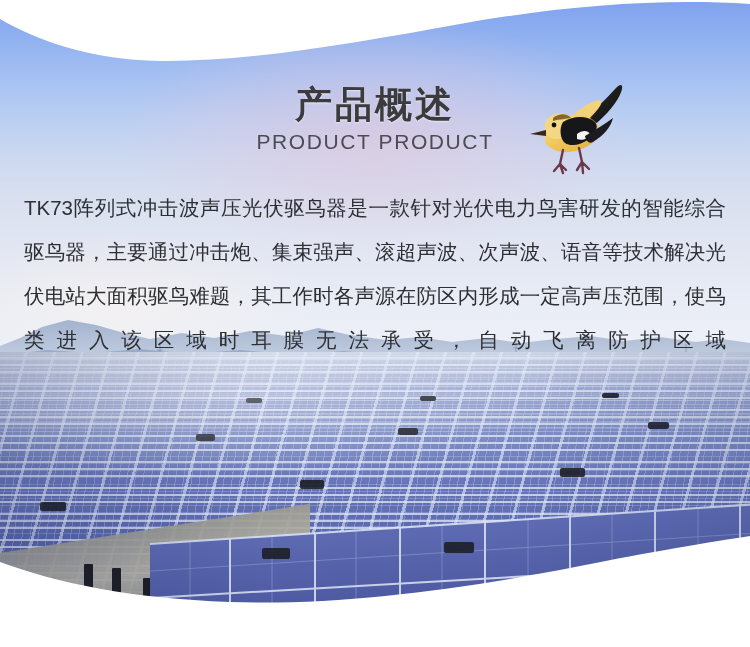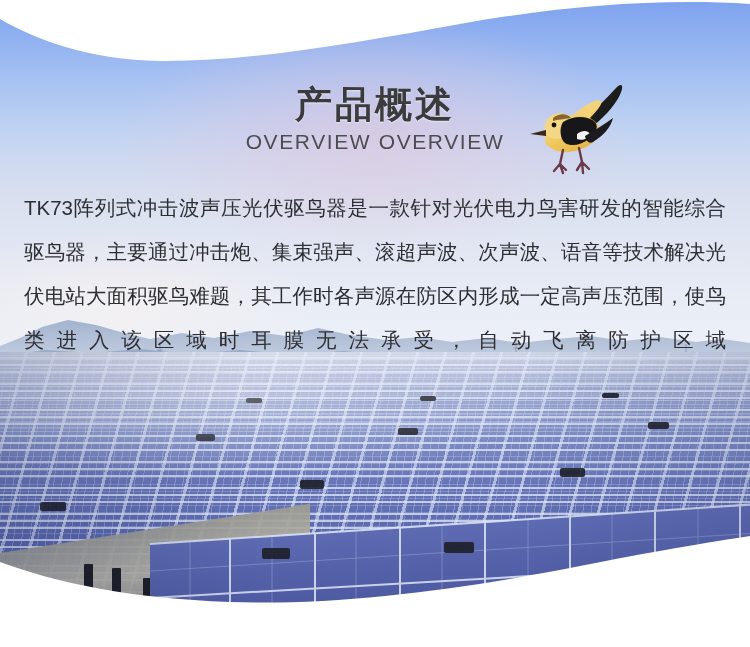--- a/index.html
+++ b/index.html
@@ -323,21 +323,21 @@
   <svg class="wave-top" viewBox="0 0 750 75" preserveAspectRatio="none">
     <path d="M0,0 L750,0 L750,4 C660,-2 560,6 460,24 C360,42 250,62 160,61 C90,60 36,40 0,19 Z" fill="#ffffff"></path>
   </svg>
 
   <svg class="wave-bottom" viewBox="0 0 750 115" preserveAspectRatio="none">
     <path d="M0,30 C60,52 130,66 230,70 C340,74 470,56 580,34 C650,20 710,10 750,4 L750,115 L0,115 Z" fill="#ffffff"></path>
   </svg>
 
   <div class="header">
     <div class="title-cn">产品概述</div>
-    <div class="title-en">OVERVIEW OVERVIEW</div>
+    <div class="title-en">PRODUCT PRODUCT</div>
   </div>
 
   <svg class="bird" viewBox="0 0 112 112">
     <defs>
       <linearGradient id="bodyG" x1="0" y1="0" x2="1" y2="1">
         <stop offset="0%" stop-color="#f7dd9a"></stop>
         <stop offset="45%" stop-color="#f1c85e"></stop>
         <stop offset="100%" stop-color="#e0ac3a"></stop>
       </linearGradient>
       <linearGradient id="tailG" x1="0" y1="0" x2="1" y2="1">

